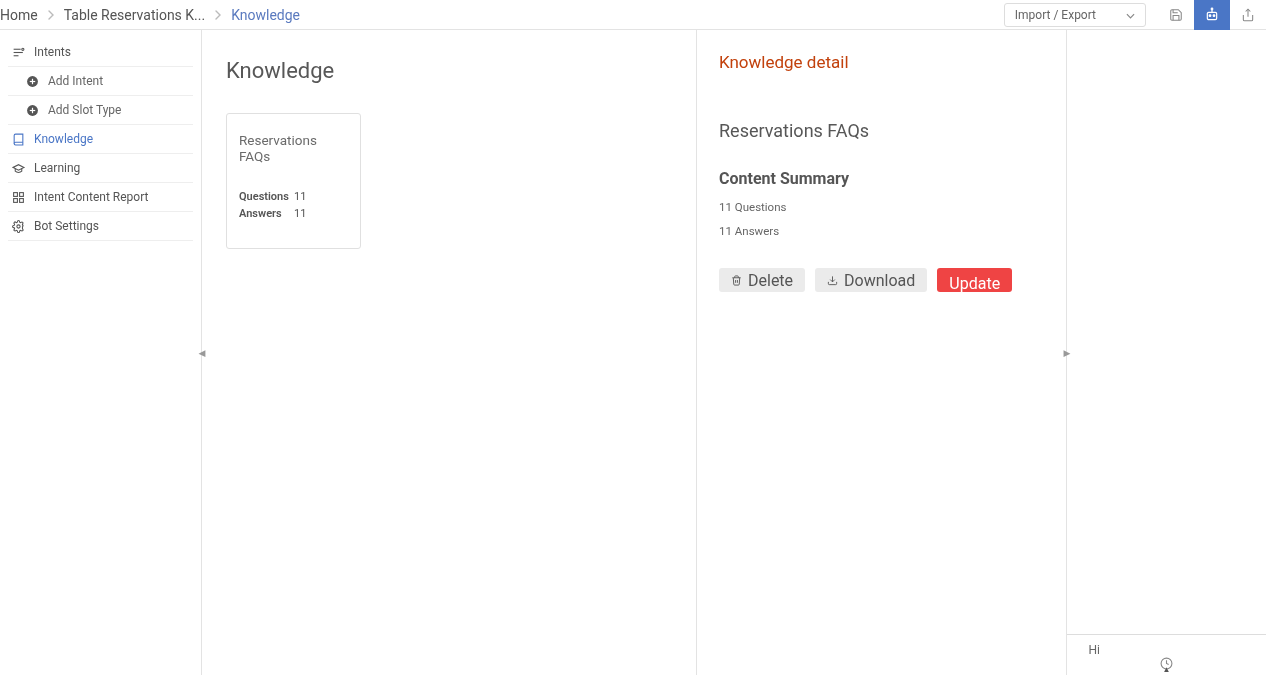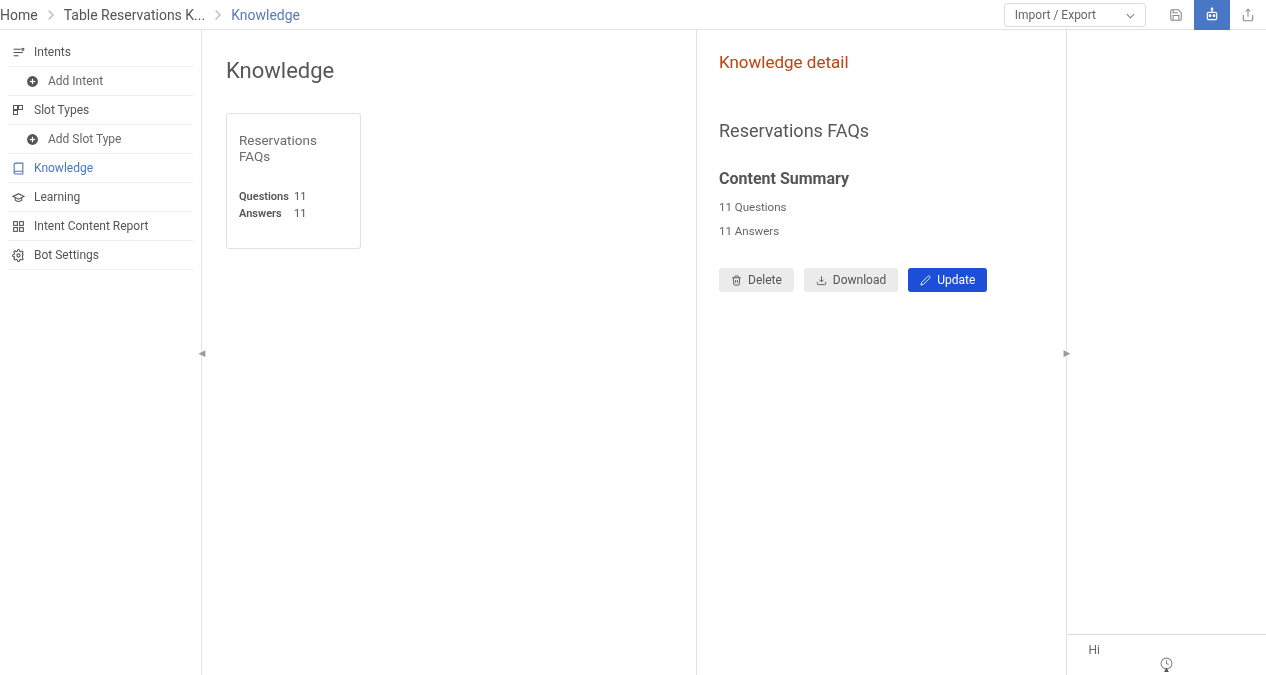--- a/index.html
+++ b/index.html
@@ -177,31 +177,32 @@
       display: flex;
       gap: 10px;
     }
     .btn {
       height: 24px;
       padding: 0 12px;
       border-radius: 3px;
       display: inline-flex;
       align-items: center;
       gap: 6px;
-      font-size: 12px;
+      font-size: 16px;
       cursor: pointer;
       border: none;
     }
     .btn-gray {
       background: #ebebeb;
       color: #555;
     }
     .btn-blue {
-      background: #1d4ed8;
+      background: #ef4444;
       color: #fff;
+      flex-direction: column;
     }
     .right-pane {
       flex: 1;
       display: flex;
       flex-direction: column;
     }
     .chat-body {
       flex: 1;
     }
     .chat-input-wrap {
@@ -326,30 +327,20 @@
     </div>
     <div class="side-item sub">
       <span class="sicon">
         <svg width="13" height="13" viewBox="0 0 24 24">
             <circle cx="12" cy="12" r="10" fill="#555"></circle>
             <line x1="12" y1="7" x2="12" y2="17" stroke="#fff" stroke-width="2.2"></line>
             <line x1="7" y1="12" x2="17" y2="12" stroke="#fff" stroke-width="2.2"></line>
           </svg>
       </span>
       <span>Add Intent</span>
-    </div>
-    <div class="side-item">
-      <span class="sicon">
-        <svg width="12" height="12" viewBox="0 0 24 24" fill="none" stroke="currentColor" stroke-width="2">
-            <rect x="3" y="3" width="8" height="8"></rect>
-            <rect x="13" y="3" width="8" height="8"></rect>
-            <rect x="3" y="13" width="8" height="8"></rect>
-          </svg>
-      </span>
-      <span>Slot Types</span>
     </div>
     <div class="side-item sub">
       <span class="sicon">
         <svg width="13" height="13" viewBox="0 0 24 24">
             <circle cx="12" cy="12" r="10" fill="#555"></circle>
             <line x1="12" y1="7" x2="12" y2="17" stroke="#fff" stroke-width="2.2"></line>
             <line x1="7" y1="12" x2="17" y2="12" stroke="#fff" stroke-width="2.2"></line>
           </svg>
       </span>
       <span>Add Slot Type</span>

